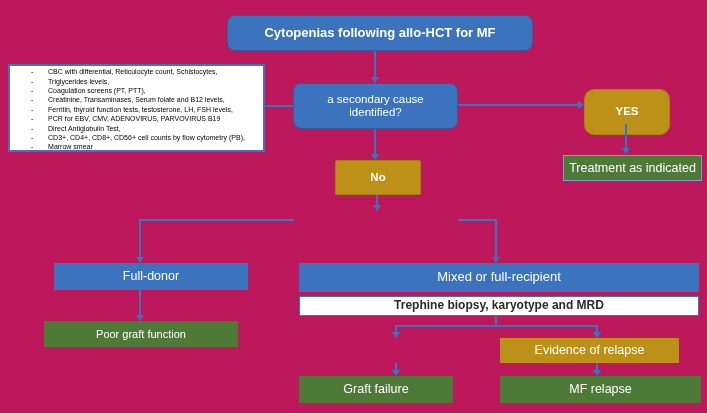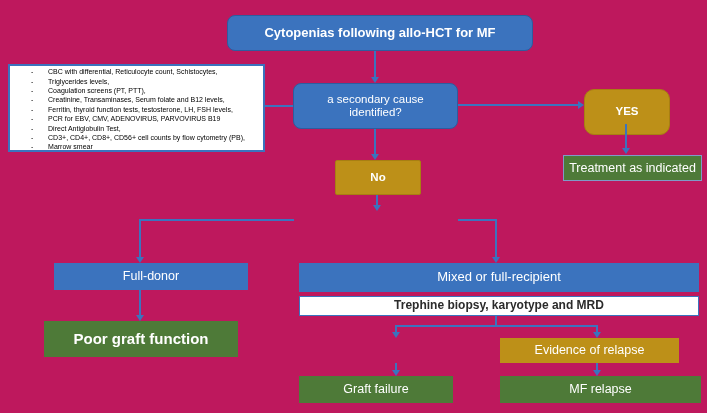--- a/index.html
+++ b/index.html
@@ -36,21 +36,21 @@
   #secondary-box{left:293px;top:83px;width:165px;height:46px;font-size:11.5px;
     padding:8px 14px;}
   #yes-box{left:584px;top:89px;width:86px;height:46px;font-size:11.5px;font-weight:bold;border-radius:10px;}
   #treatment-box{left:563px;top:155px;width:139px;height:26px;font-size:12.5px;
     border:1px solid #7f9ac8;}
   #no-box{left:335px;top:160px;width:86px;height:35px;font-size:11.5px;font-weight:bold;border-radius:2px;}
   #myeloid-box{left:294px;top:211px;width:164px;height:20px;
     border:2px solid #3b73be;font-family:"Liberation Serif",serif;
     font-weight:bold;font-size:11px;}
   #full-donor-box{left:44px;top:263px;width:194px;height:27px;font-size:12.5px;margin-left:10px;}
-  #poor-graft-box{left:44px;top:321px;width:194px;height:36px;font-size:15px;font-weight:bold;}
+  #poor-graft-box{left:44px;top:321px;width:194px;height:26px;font-size:11px;}
   #mixed-box{left:299px;top:263px;width:400px;height:29px;font-size:13px;}
   #trephine-box{left:299px;top:296px;width:400px;height:20px;
     border:1.5px solid #3b73be;font-size:12px;font-weight:bold;color:#2b2b2b;}
   #no-evidence-box{left:299px;top:338px;width:193px;height:25px;font-size:12.5px;}
   #evidence-box{left:500px;top:338px;width:179px;height:25px;font-size:12.5px;}
   #graft-failure-box{left:299px;top:376px;width:154px;height:27px;font-size:12.5px;}
   #mf-relapse-box{left:500px;top:376px;width:201px;height:27px;font-size:12.5px;}
 </style>
 </head>
 <body>

